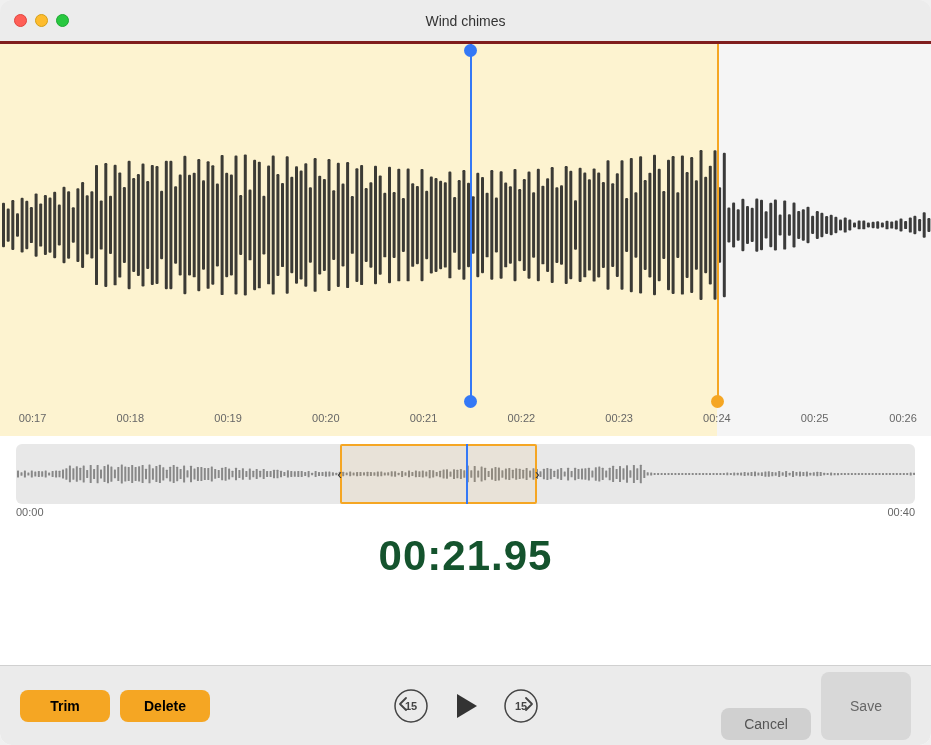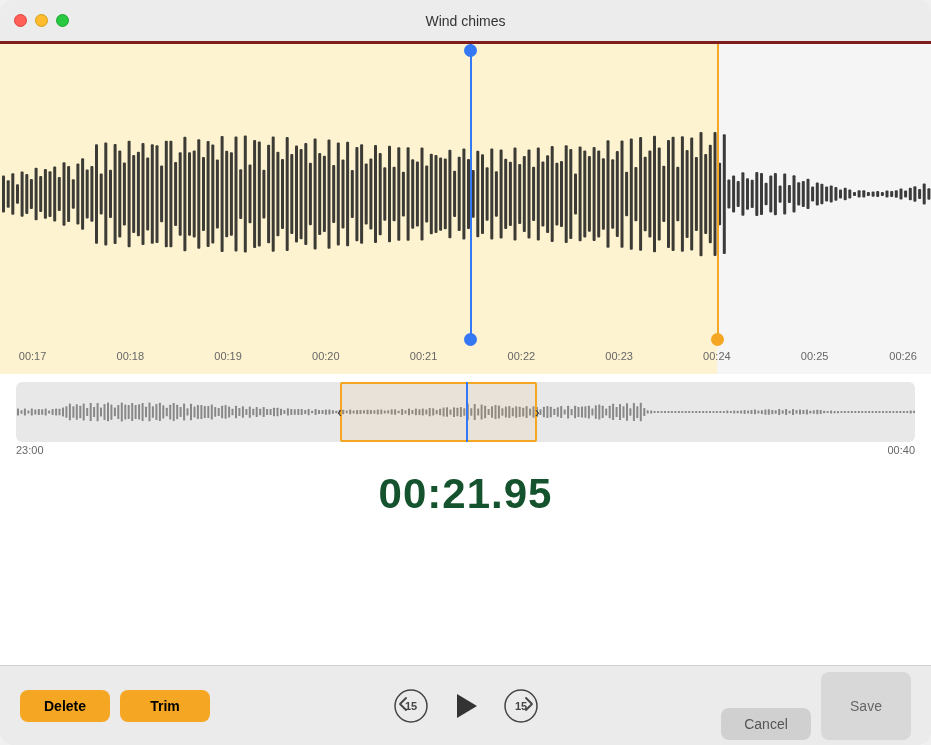--- a/index.html
+++ b/index.html
@@ -58,21 +58,21 @@
       background: #fff;
       display: flex;
       flex-direction: column;
       padding: 0;
       overflow: hidden;
     }
 
     
     .waveform-area {
       position: relative;
-      height: 330px;
+      height: 392px;
       overflow: hidden;
       flex-shrink: 0;
     }
 
     
     .waveform-selected-bg {
       position: absolute;
       top: 0;
       left: 0;
       width: 77%; 
@@ -885,33 +885,33 @@
       </svg>
 
       <div class="mini-selection"></div>
 
       <div class="mini-playhead"></div>
 
       <div class="mini-handle-left">‹</div>
       <div class="mini-handle-right">›</div>
     </div>
     <div class="mini-time-row">
-      <span>23:00</span>
+      <span>00:00</span>
       <span>00:40</span>
     </div>
   </div>
 
   <div class="current-time">00:21.95</div>
 
   <div class="spacer"></div>
 
   <div class="bottom-bar">
     <div class="bottom-left">
+      <button class="btn-yellow">Trim</button>
       <button class="btn-yellow">Delete</button>
-      <button class="btn-yellow">Trim</button>
     </div>
 
     <div class="bottom-center">
 
       <button class="control-btn">
         <svg width="36" height="36" viewBox="0 0 36 36">
           <circle cx="18" cy="18" r="16" fill="none" stroke="#444" stroke-width="1.5"></circle>
           <text x="18" y="22" text-anchor="middle" font-size="11" font-weight="600" fill="#444">15</text>
           <path d="M13 10 L7 16 L13 22" fill="none" stroke="#444" stroke-width="1.8" stroke-linecap="round" stroke-linejoin="round"></path>
         </svg>

